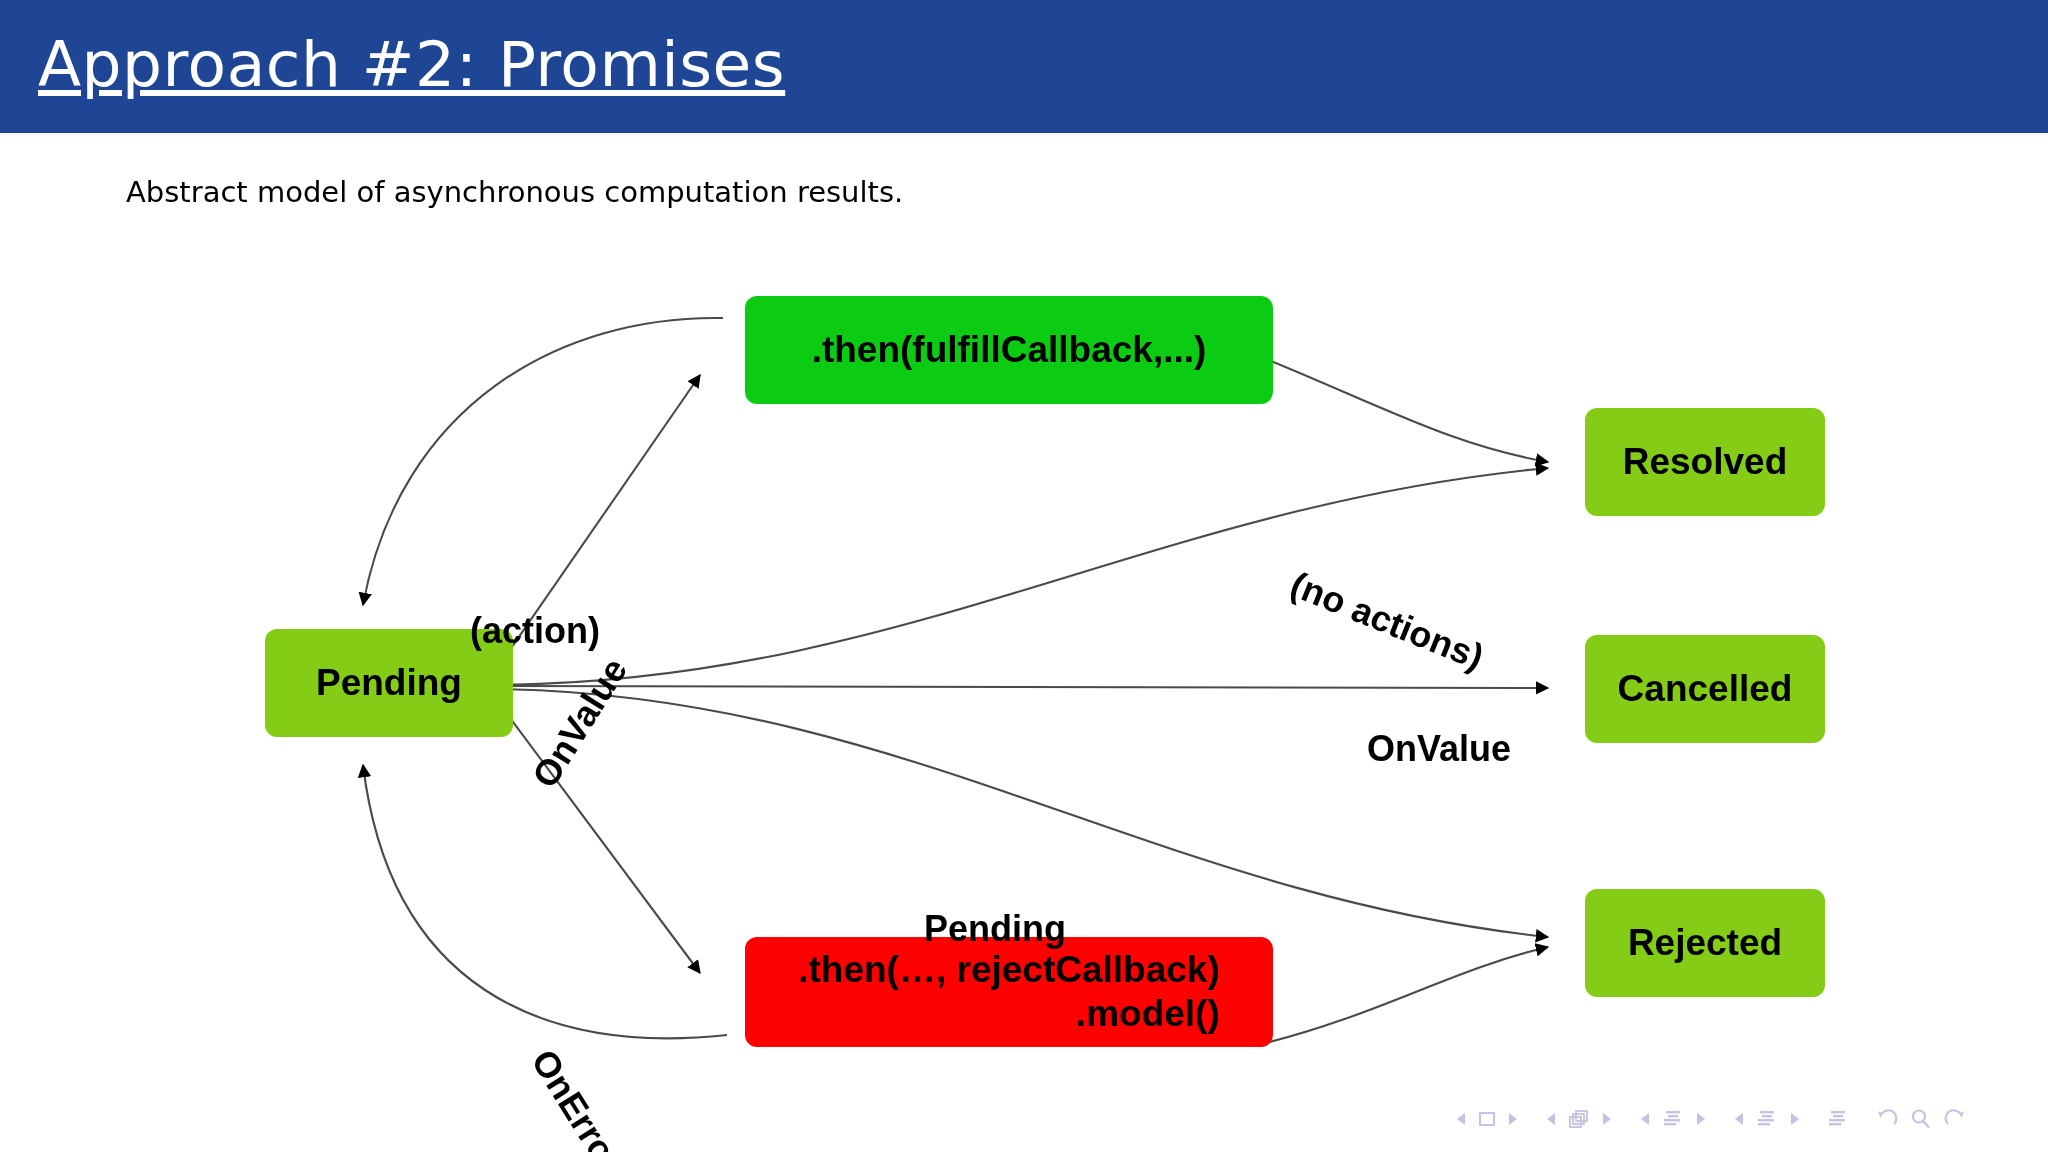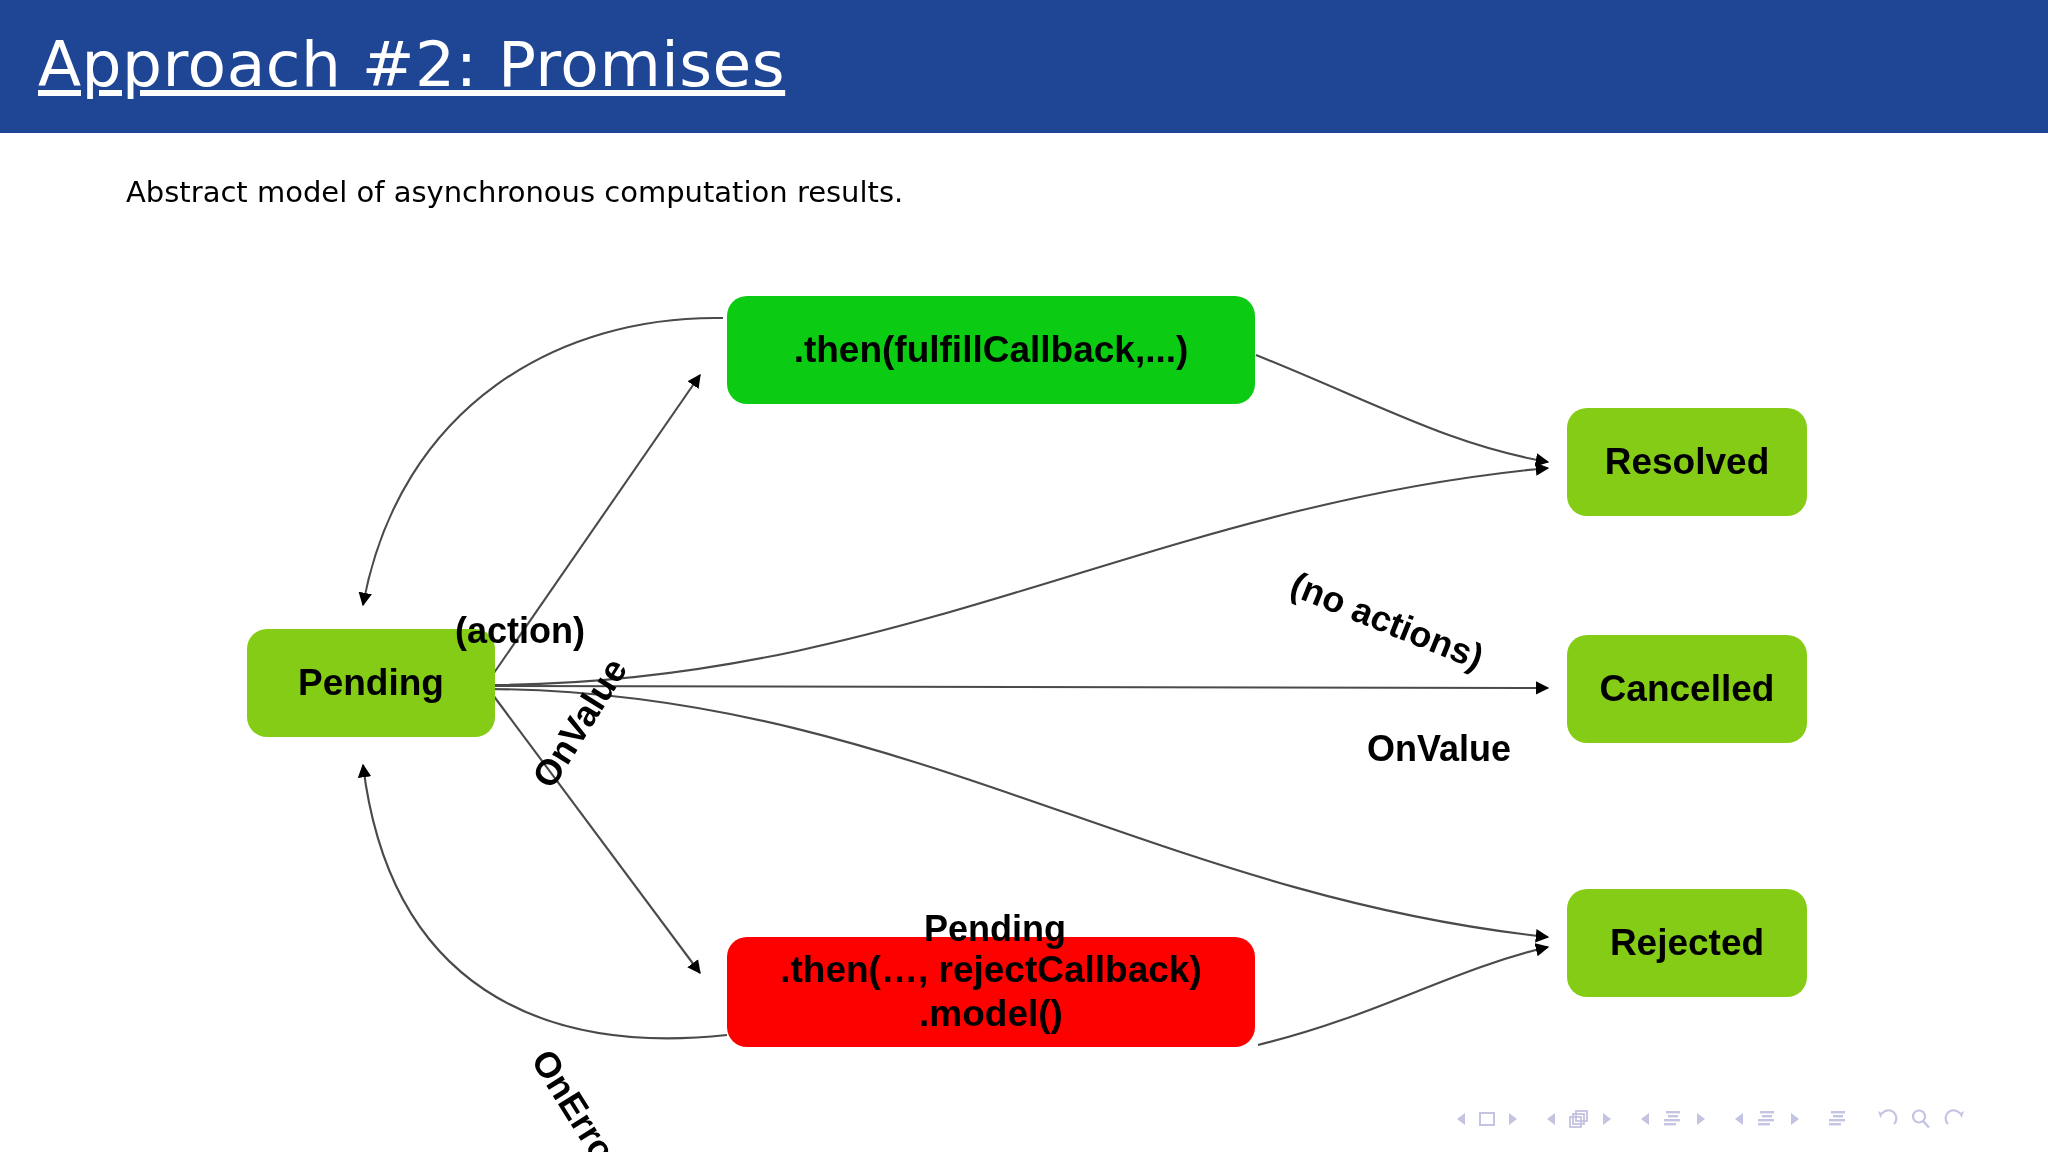--- a/index.html
+++ b/index.html
@@ -68,44 +68,45 @@
     position: absolute;
     box-sizing: border-box;
     display: flex;
     align-items: center;
     justify-content: center;
     text-align: center;
     color: #000000;
     font-family: "Liberation Sans", sans-serif;
     font-weight: bold;
     line-height: 1.18;
-    border-radius: 20px;
+    border-radius: 12px;
+    margin-left: 18px;
   }
   .node-blue  { background: #84cc16; font-size: 37px; }
   .node-green { background: #0bcc12; font-size: 37px; }
   .node-red   { background: #fd0000; font-size: 37px; }
 
   #node-pending   { left: 247px; top: 374px; width: 248px;  height: 108px; }
   #node-then-ok   { left: 727px; top: 41px;  width: 528px;  height: 108px; }
-  #node-then-err  { left: 727px; top: 682px; width: 528px;  height: 110px; }
+  #node-then-err  { left: 727px; top: 682px; width: 528px;  height: 110px; text-align: right; }
   #node-resolved  { left: 1567px; top: 153px; width: 240px; height: 108px; }
   #node-cancelled { left: 1567px; top: 380px; width: 240px; height: 108px; }
   #node-rejected  { left: 1567px; top: 634px; width: 240px; height: 108px; }
 
   
   .edge-label {
     position: absolute;
     font-family: "Liberation Sans", sans-serif;
     font-weight: bold;
     font-size: 36px;
     color: #000000;
     white-space: nowrap;
     transform-origin: 50% 50%;
   }
-  #lbl-action      { left: 455px;  top: 355px;  }
+  #lbl-action      { left: 470px;  top: 355px;  }
   #lbl-onvalue-up  { left: 508px;  top: 447px;  transform: rotate(-58deg); }
   #lbl-onerror-dn  { left: 508px;  top: 836px;  transform: rotate(58deg); }
   #lbl-no-actions  { left: 1285px; top: 345px;  transform: rotate(22deg); }
   #lbl-onvalue-rt  { left: 1367px; top: 473px;  }
   #lbl-oncancel    { left: 924px;  top: 653px;  }
   #lbl-onerror-rt  { left: 1376px; top: 893px;  }
 
   
   #nav-bar {
     position: absolute;

